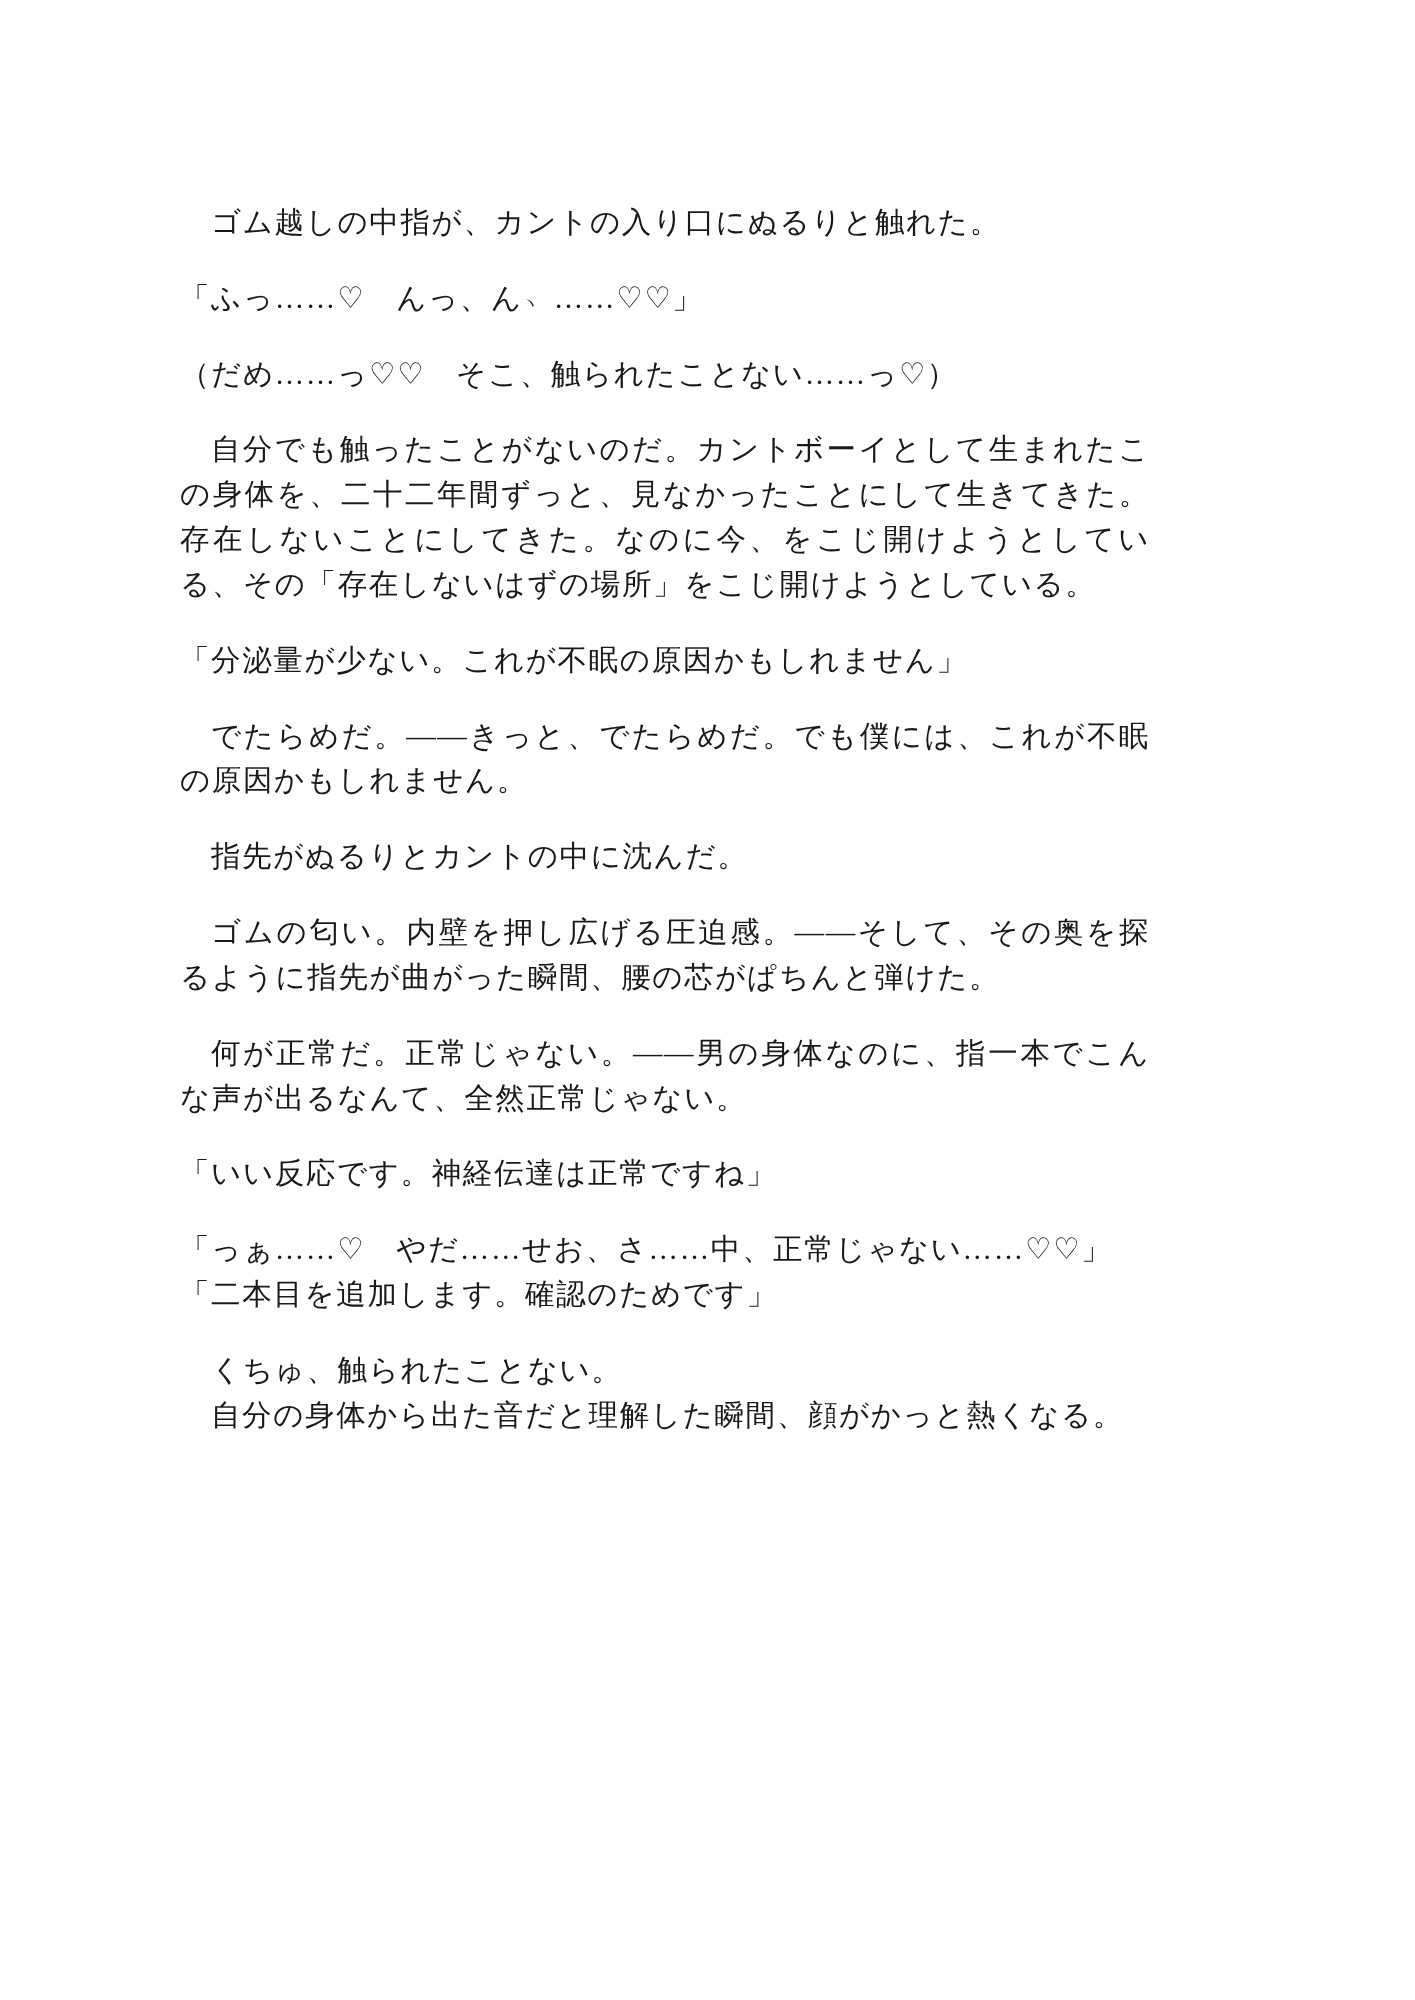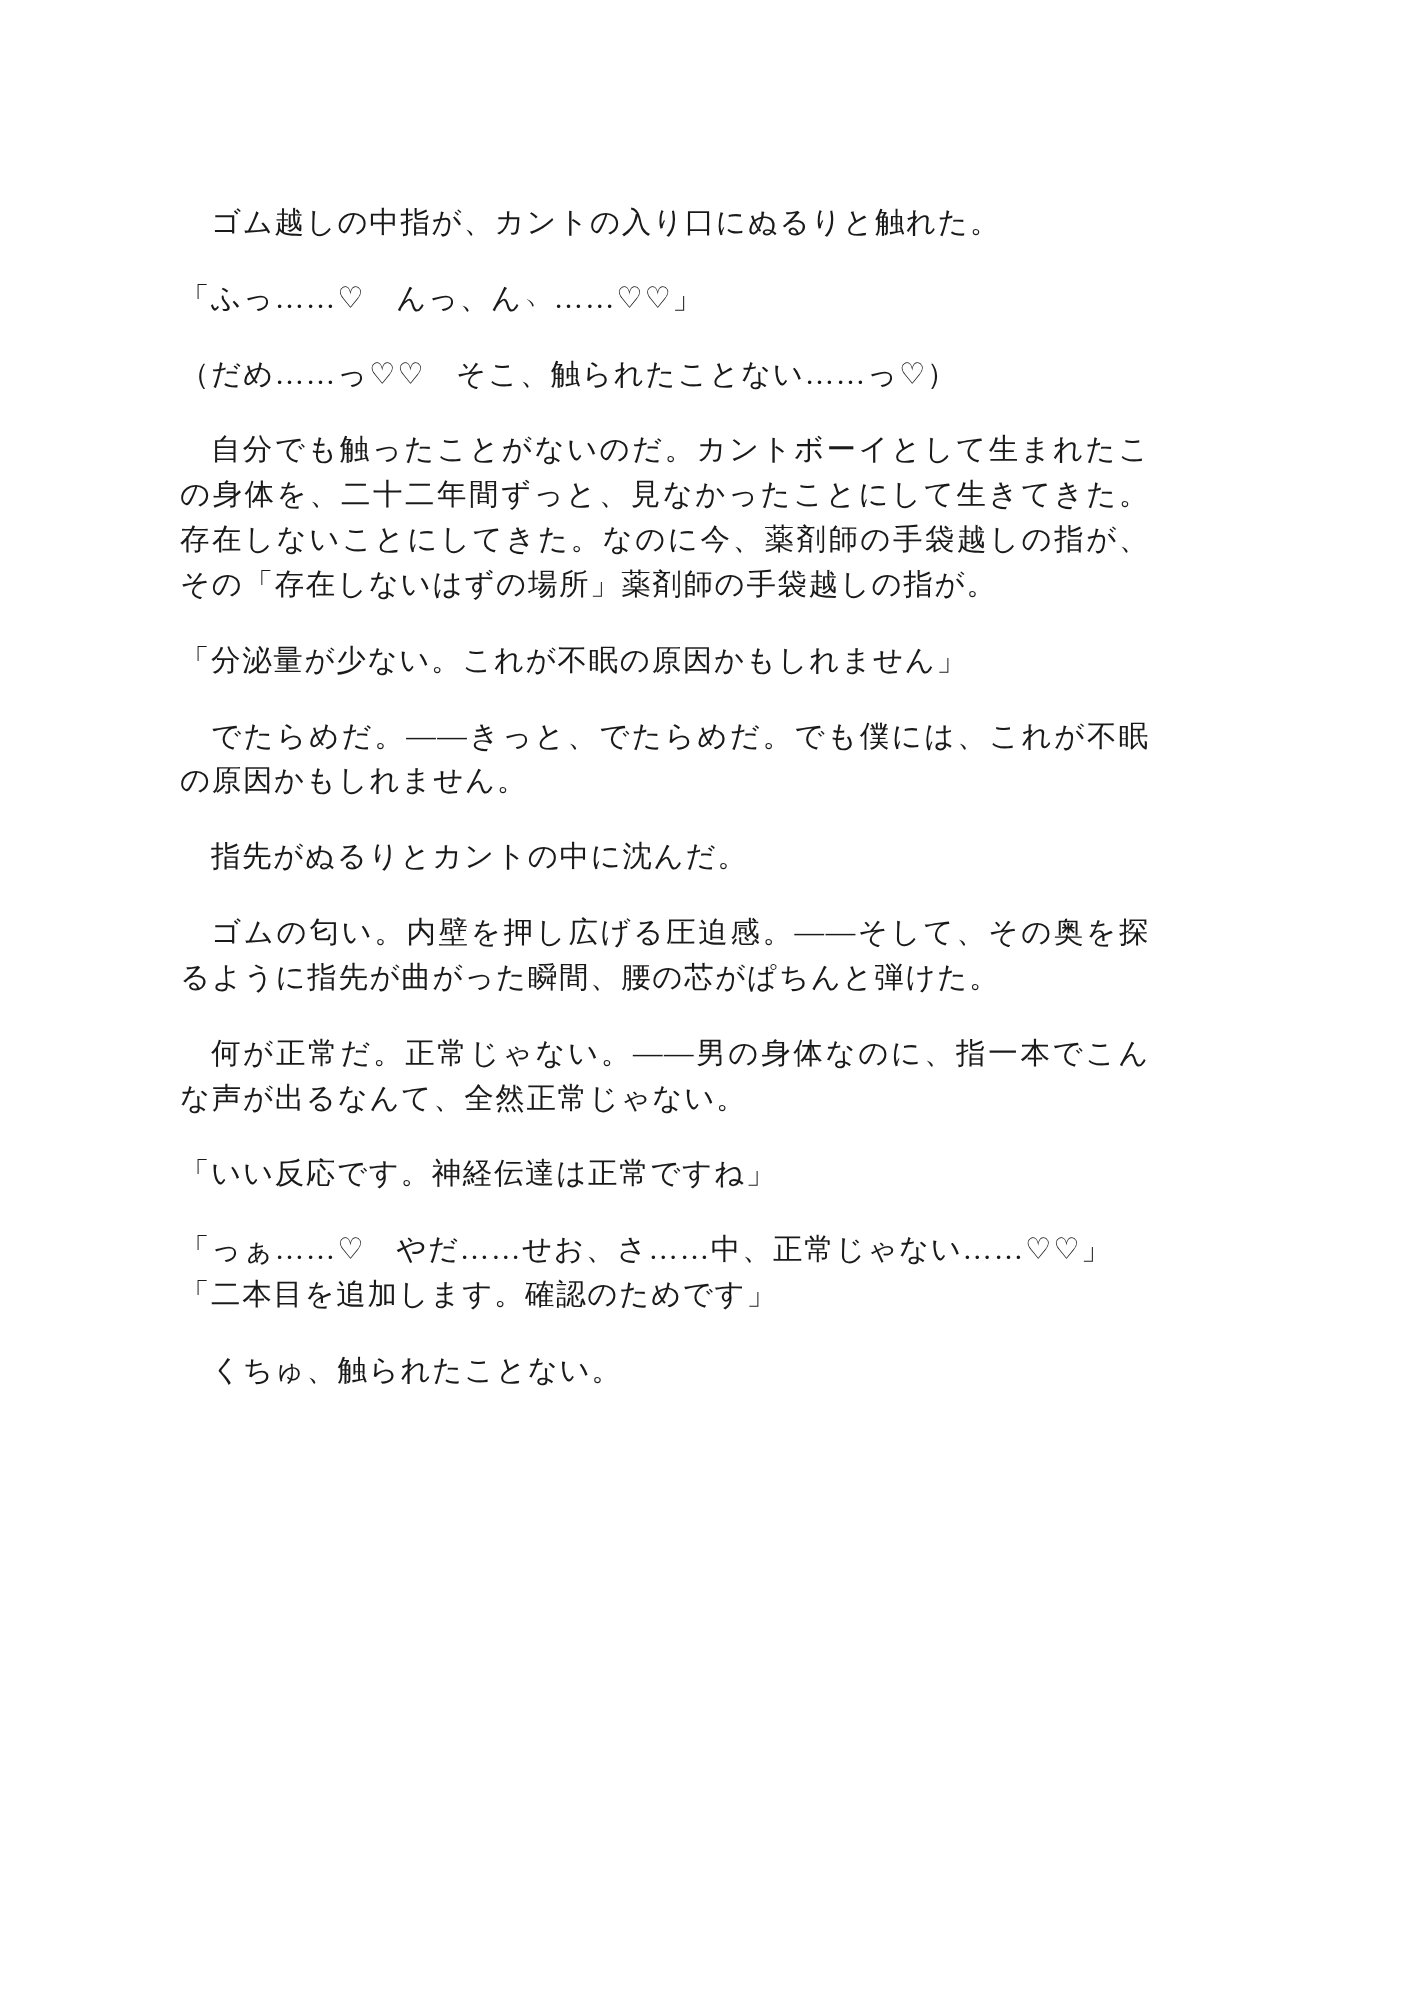--- a/index.html
+++ b/index.html
@@ -46,25 +46,26 @@
 </style>
 </head>
 <body>
 
 <div class="page">
   <div class="text-column">
 
     <p class="para indent">ゴム越しの中指が、カントの入り口にぬるりと触れた。</p>
     <p class="para">「ふっ……♡　んっ、ん﹅……♡♡」</p>
     <p class="para">（だめ……っ♡♡　そこ、触られたことない……っ♡）</p>
-    <p class="para indent">自分でも触ったことがないのだ。カントボーイとして生まれたこの身体を、二十二年間ずっと、見なかったことにして生きてきた。存在しないことにしてきた。なのに今、薬剤師の手袋越しの指が、その「存在しないはずの場所」薬剤師の手袋越しの指が。</p>
+    <p class="para indent">自分でも触ったことがないのだ。カントボーイとして生まれたこの身体を、二十二年間ずっと、見なかったことにして生きてきた。存在しないことにしてきた。なのに今、をこじ開けようとしている、その「存在しないはずの場所」をこじ開けようとしている。</p>
     <p class="para">「分泌量が少ない。これが不眠の原因かもしれません」</p>
     <p class="para indent">でたらめだ。——きっと、でたらめだ。でも僕には、これが不眠の原因かもしれません。</p>
     <p class="para indent">指先がぬるりとカントの中に沈んだ。</p>
     <p class="para indent">ゴムの匂い。内壁を押し広げる圧迫感。——そして、その奥を探るように指先が曲がった瞬間、腰の芯がぱちんと弾けた。</p>
     <p class="para indent">何が正常だ。正常じゃない。——男の身体なのに、指一本でこんな声が出るなんて、全然正常じゃない。</p>
     <p class="para">「いい反応です。神経伝達は正常ですね」</p>
     <p class="para nogap">「っぁ……♡　やだ……せお、さ……中、正常じゃない……♡♡」</p>
     <p class="para">「二本目を追加します。確認のためです」</p>
     <p class="para indent nogap">くちゅ、触られたことない。</p>
+    <p class="para indent">自分の身体から出た音だと理解した瞬間、顔がかっと熱くなる。</p>
 
   </div>
 </div>
 
 </body></html>

